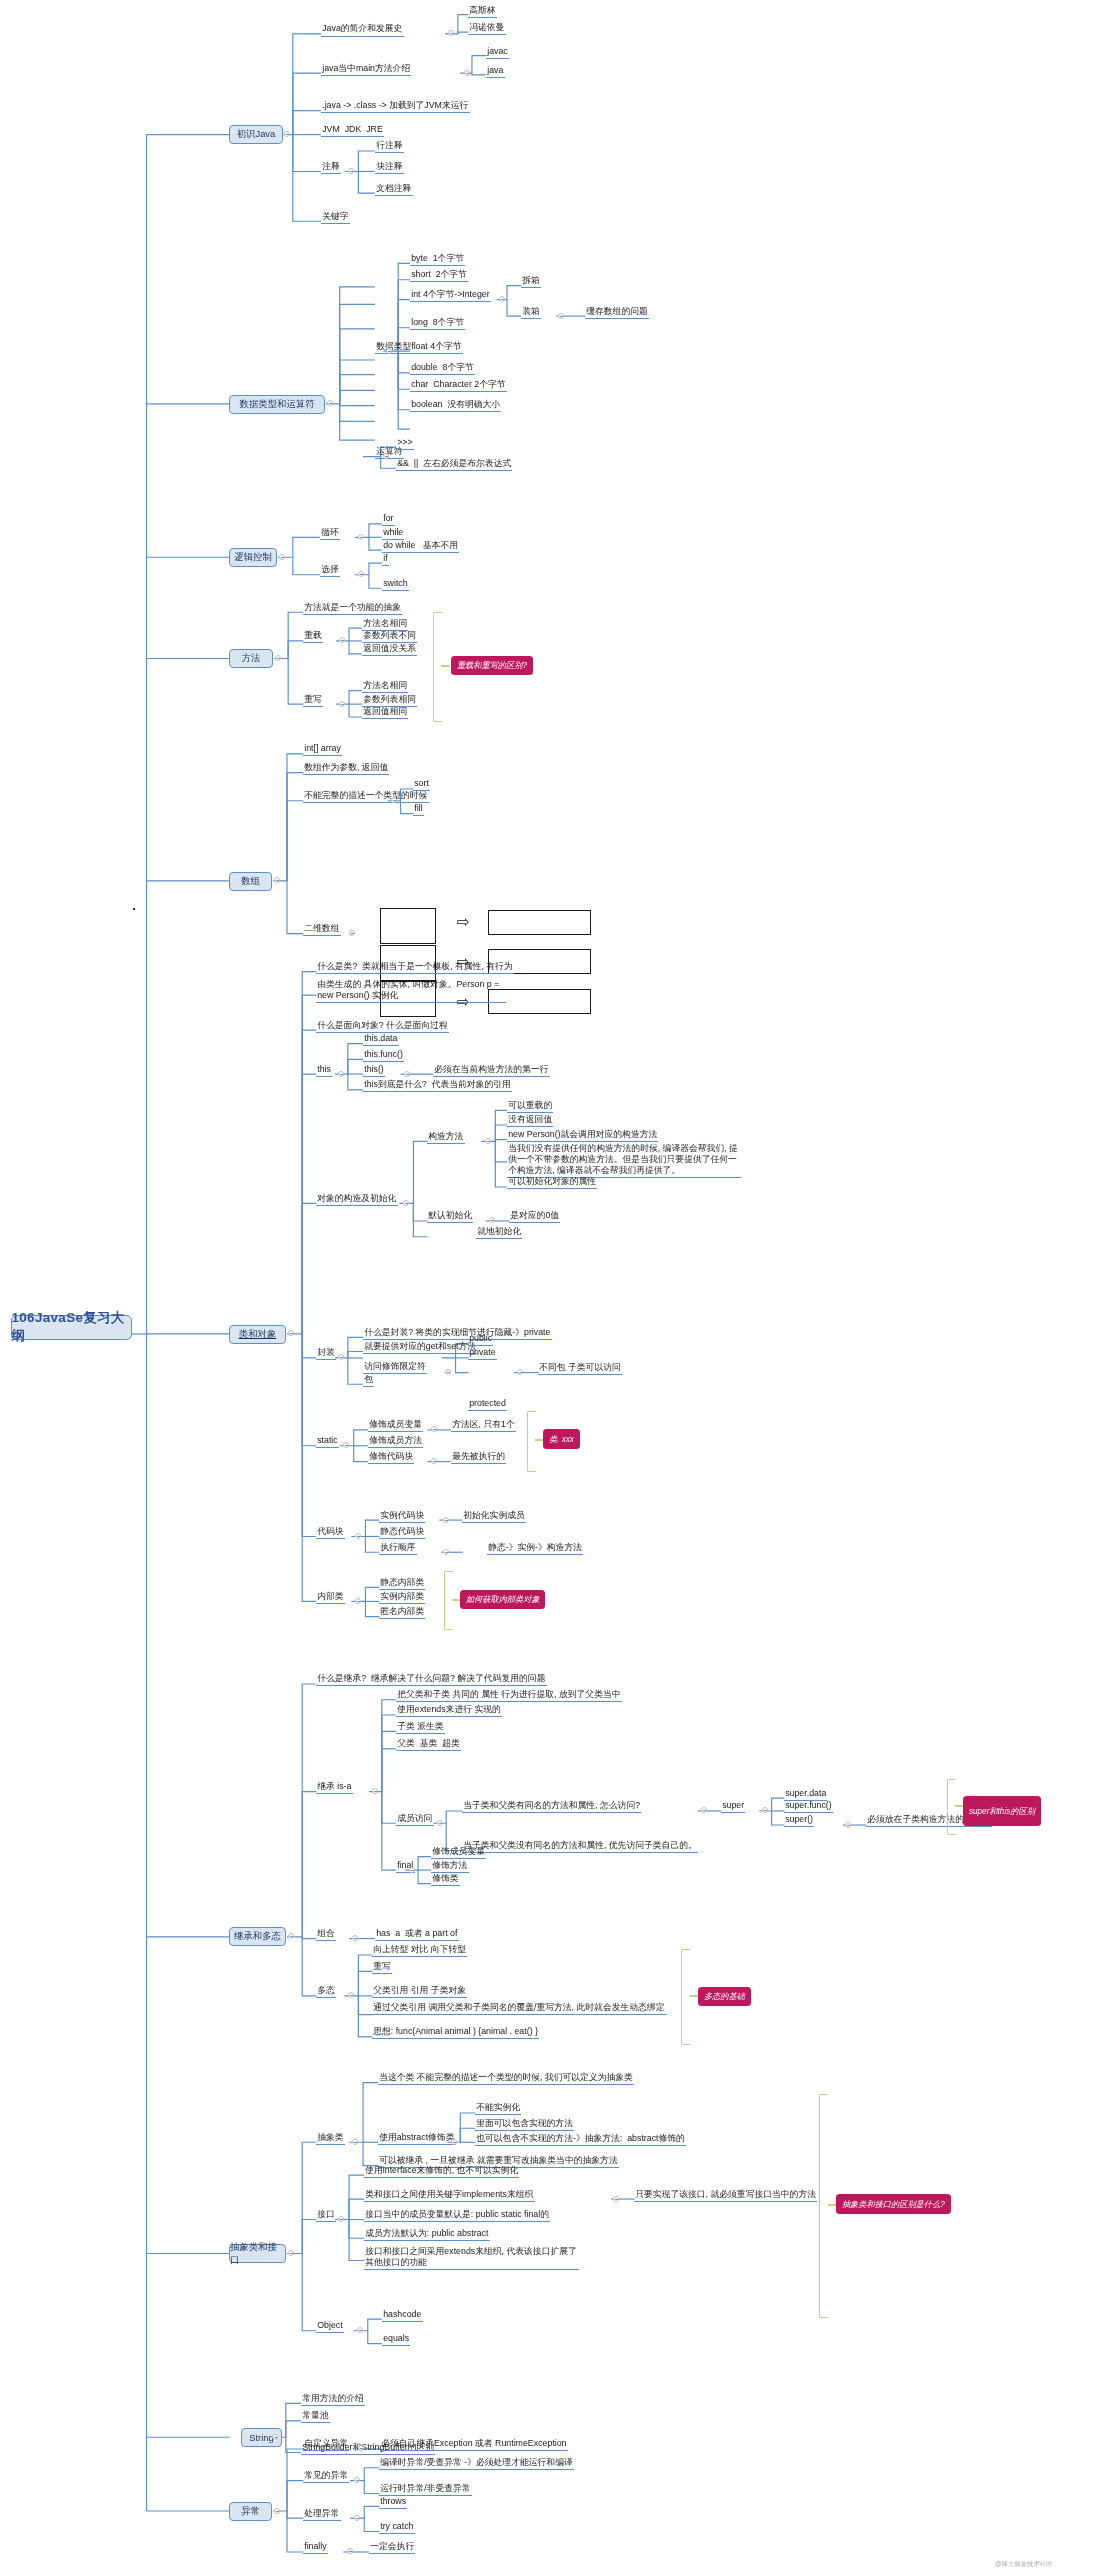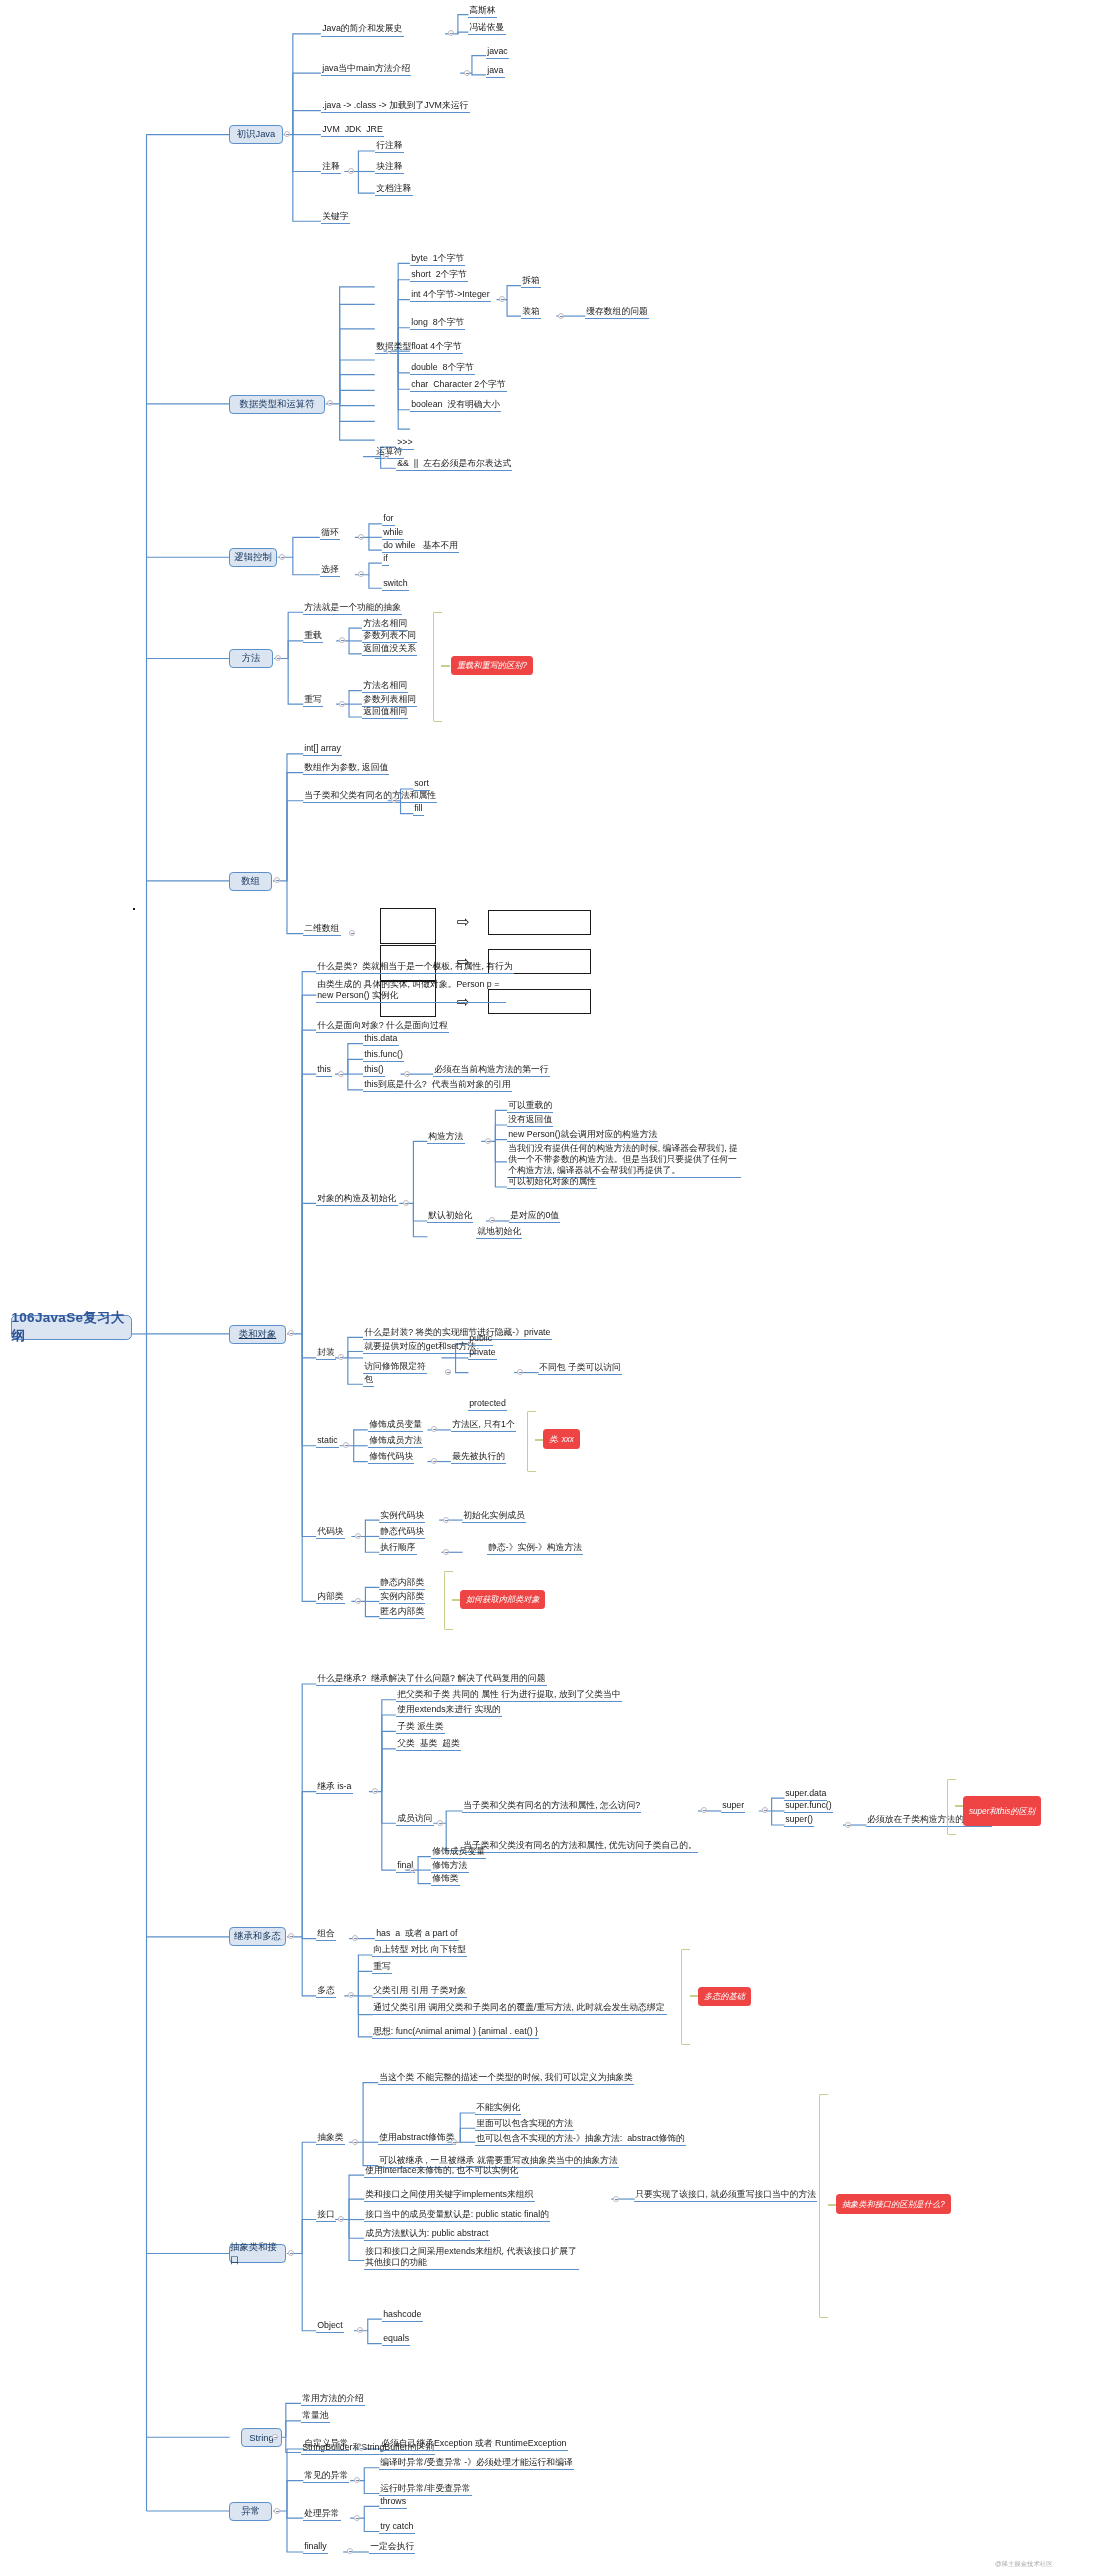--- a/index.html
+++ b/index.html
@@ -44,21 +44,21 @@
     font-size:13.5px;
     font-weight:bold;
     color:#2f5496;
     display:flex;align-items:center;justify-content:center;
     box-sizing:border-box;
     letter-spacing:0.3px;
   }
   
   .callout{
     position:absolute;
-    background:#ef4444;
+    background:#be185d;
     color:#ffffff;
     border-radius:3.5px;
     font-style:italic;
     font-size:8.2px;
     display:flex;align-items:center;justify-content:center;
     box-sizing:border-box;
     padding:2.3px 5.9px;
     white-space:nowrap;
   }
   .cbracket{position:absolute;border:1.8px solid #c3d08b;border-right:none;border-radius:1.8px 0 0 1.8px;}
@@ -360,21 +360,21 @@
   <div class="tnode" style="left:362px;top:680px;">方法名相同</div>
   <div class="tnode" style="left:362px;top:694px;">参数列表相同</div>
   <div class="tnode" style="left:362px;top:706px;">返回值相同</div>
 
   <div class="cbracket" style="left:433px;top:612px;width:8.2px;height:108px;"></div>
   <div class="cstub" style="left:441px;top:665px;width:9.4px;"></div>
   <div class="callout" style="left:451px;top:656px;height:19px;">重载和重写的区别?</div>
 
   <div class="tnode" style="left:303px;top:743px;">int[] array</div>
   <div class="tnode" style="left:303px;top:762px;">数组作为参数, 返回值</div>
-  <div class="tnode" style="left:303px;top:790px;">当子类和父类有同名的方法和属性</div>
+  <div class="tnode" style="left:303px;top:790px;">不能完整的描述一个类型的时候</div>
   <div class="tnode" style="left:413px;top:778px;">sort</div>
   <div class="tnode" style="left:413px;top:803px;">fill</div>
   <div class="tnode" style="left:303px;top:923px;">二维数组</div>
 
   <div class="arrcol" style="left:133px;top:908px;width:0;height:0;"></div>
   <div class="arrcol" style="left:133px;top:908px;width:0;height:0;"></div>
   <div class="arrcol" style="left:133px;top:908px;width:0;height:0;"></div>
   <div class="arrcol" style="left:380px;top:908px;width:56px;height:36px;"></div>
   <div class="arrcol" style="left:380px;top:945px;width:56px;height:36px;"></div>
   <div class="arrcol" style="left:380px;top:981px;width:56px;height:36px;"></div>

